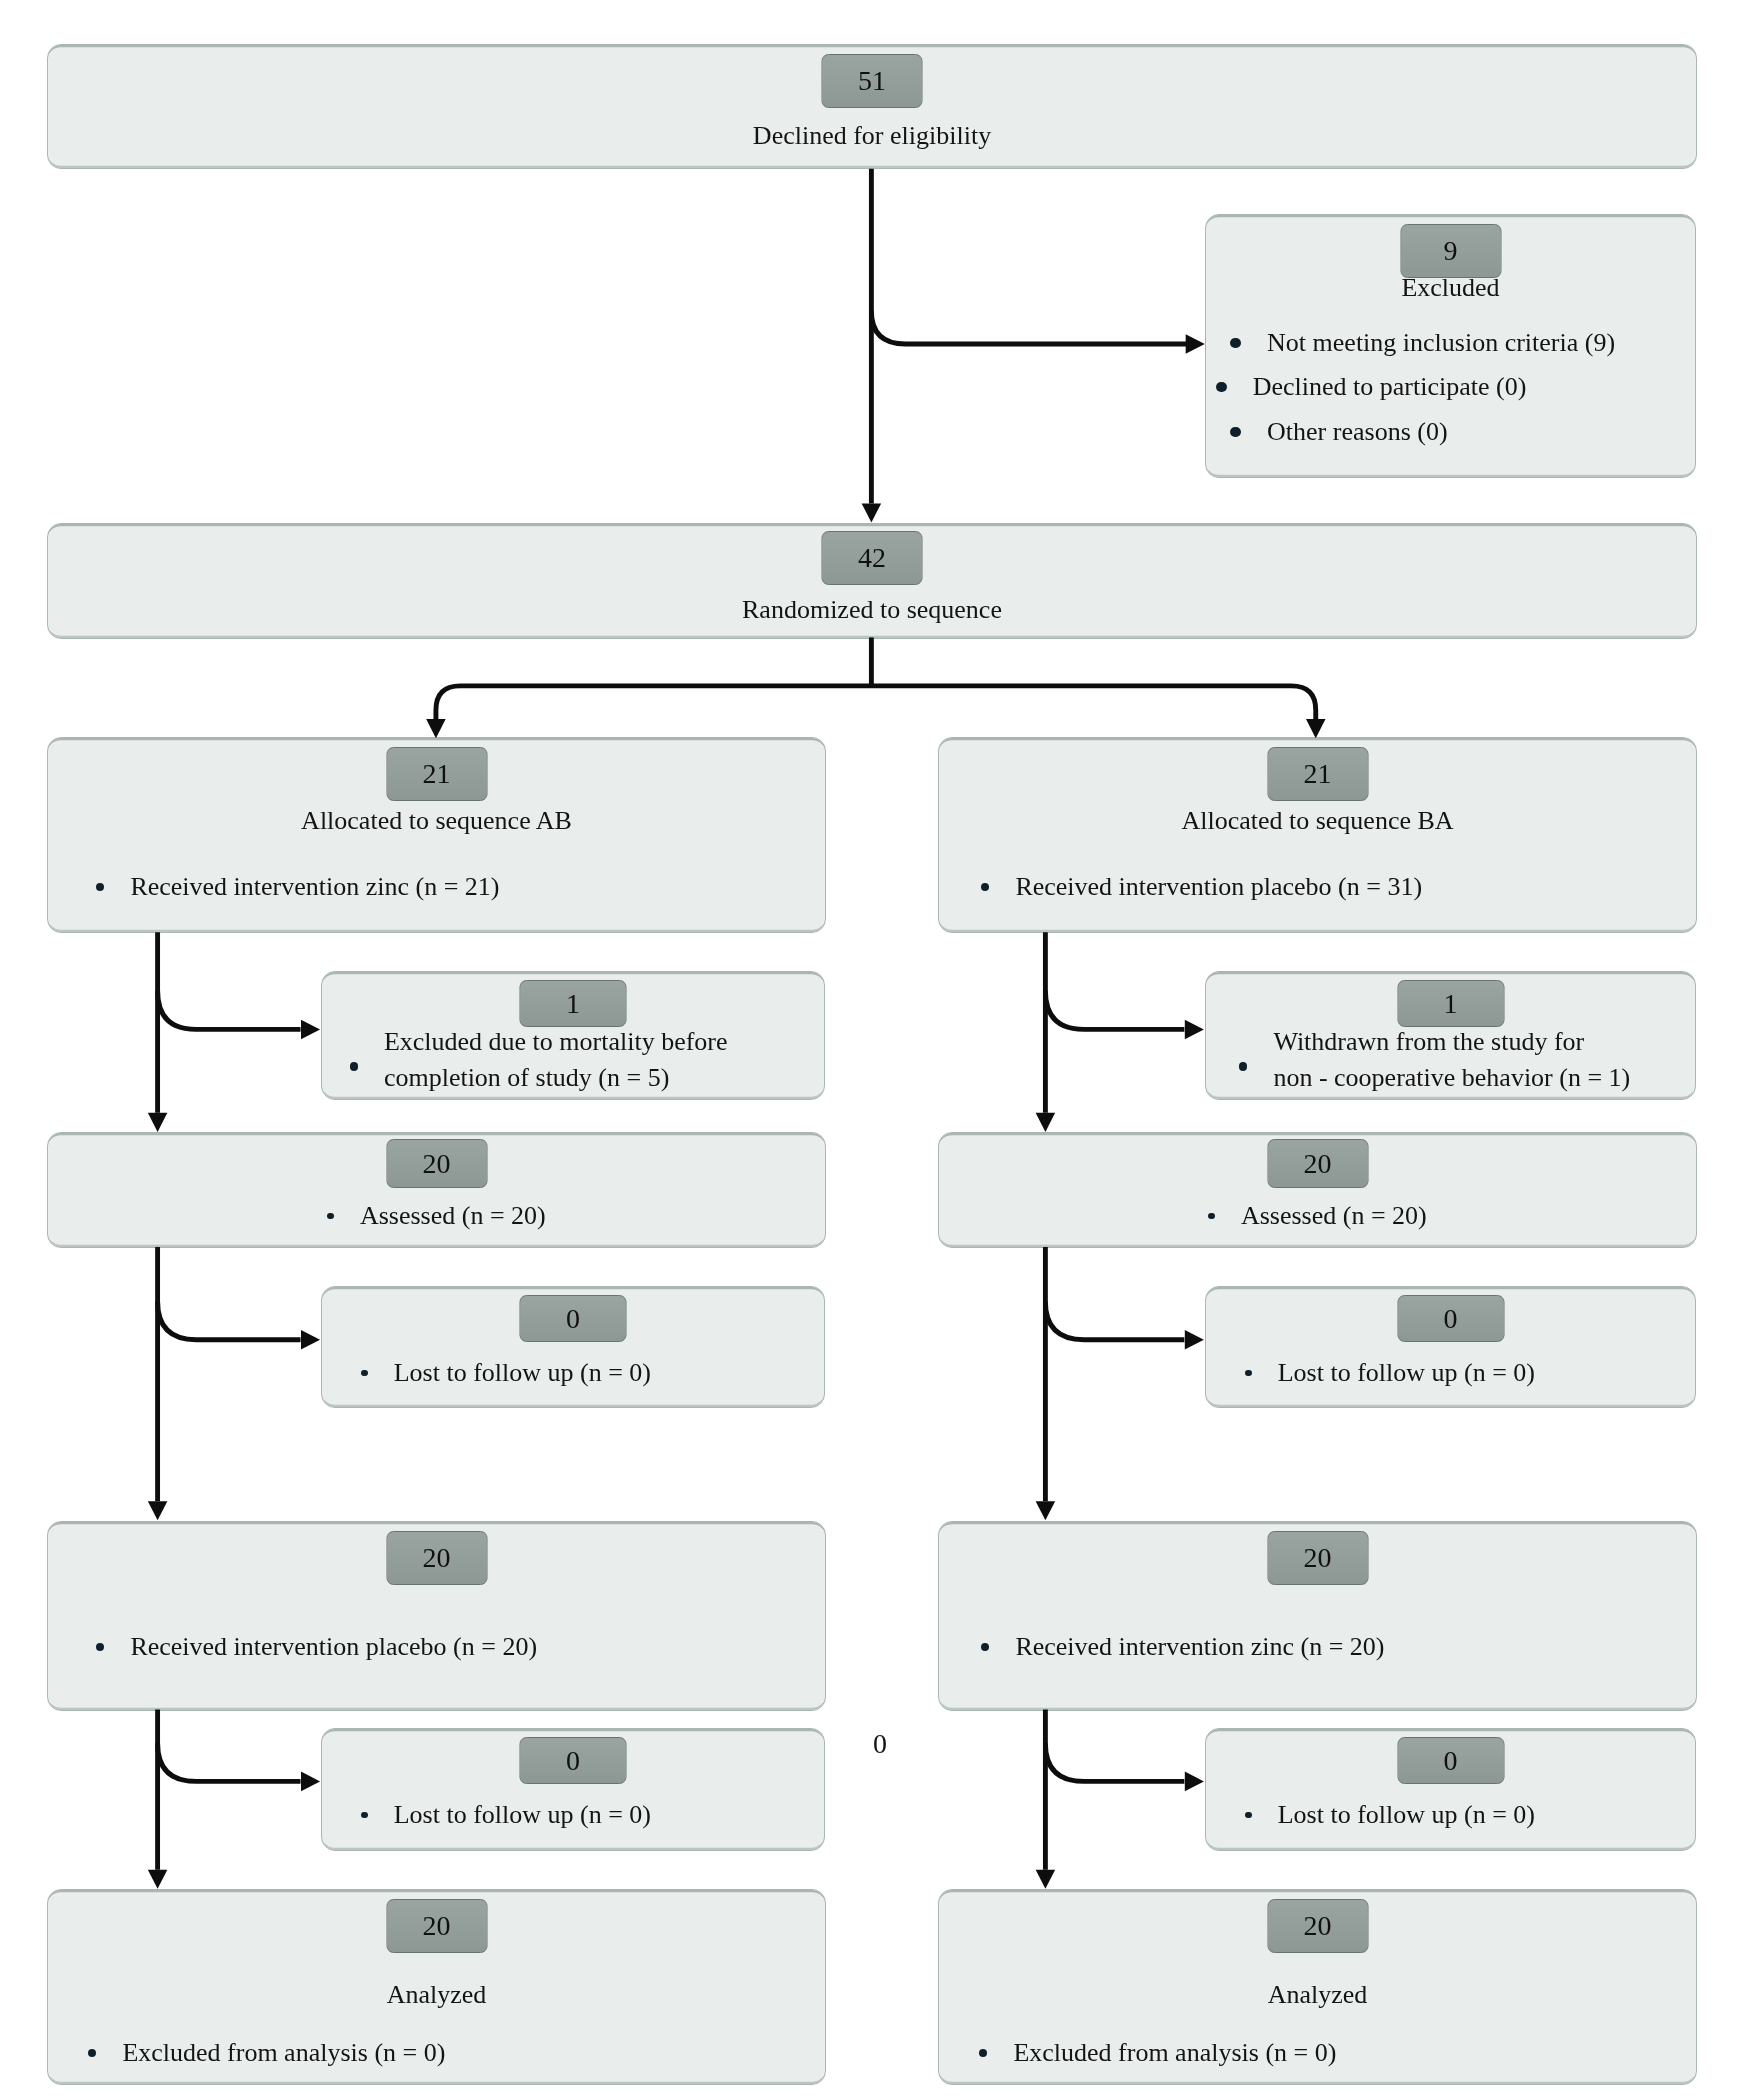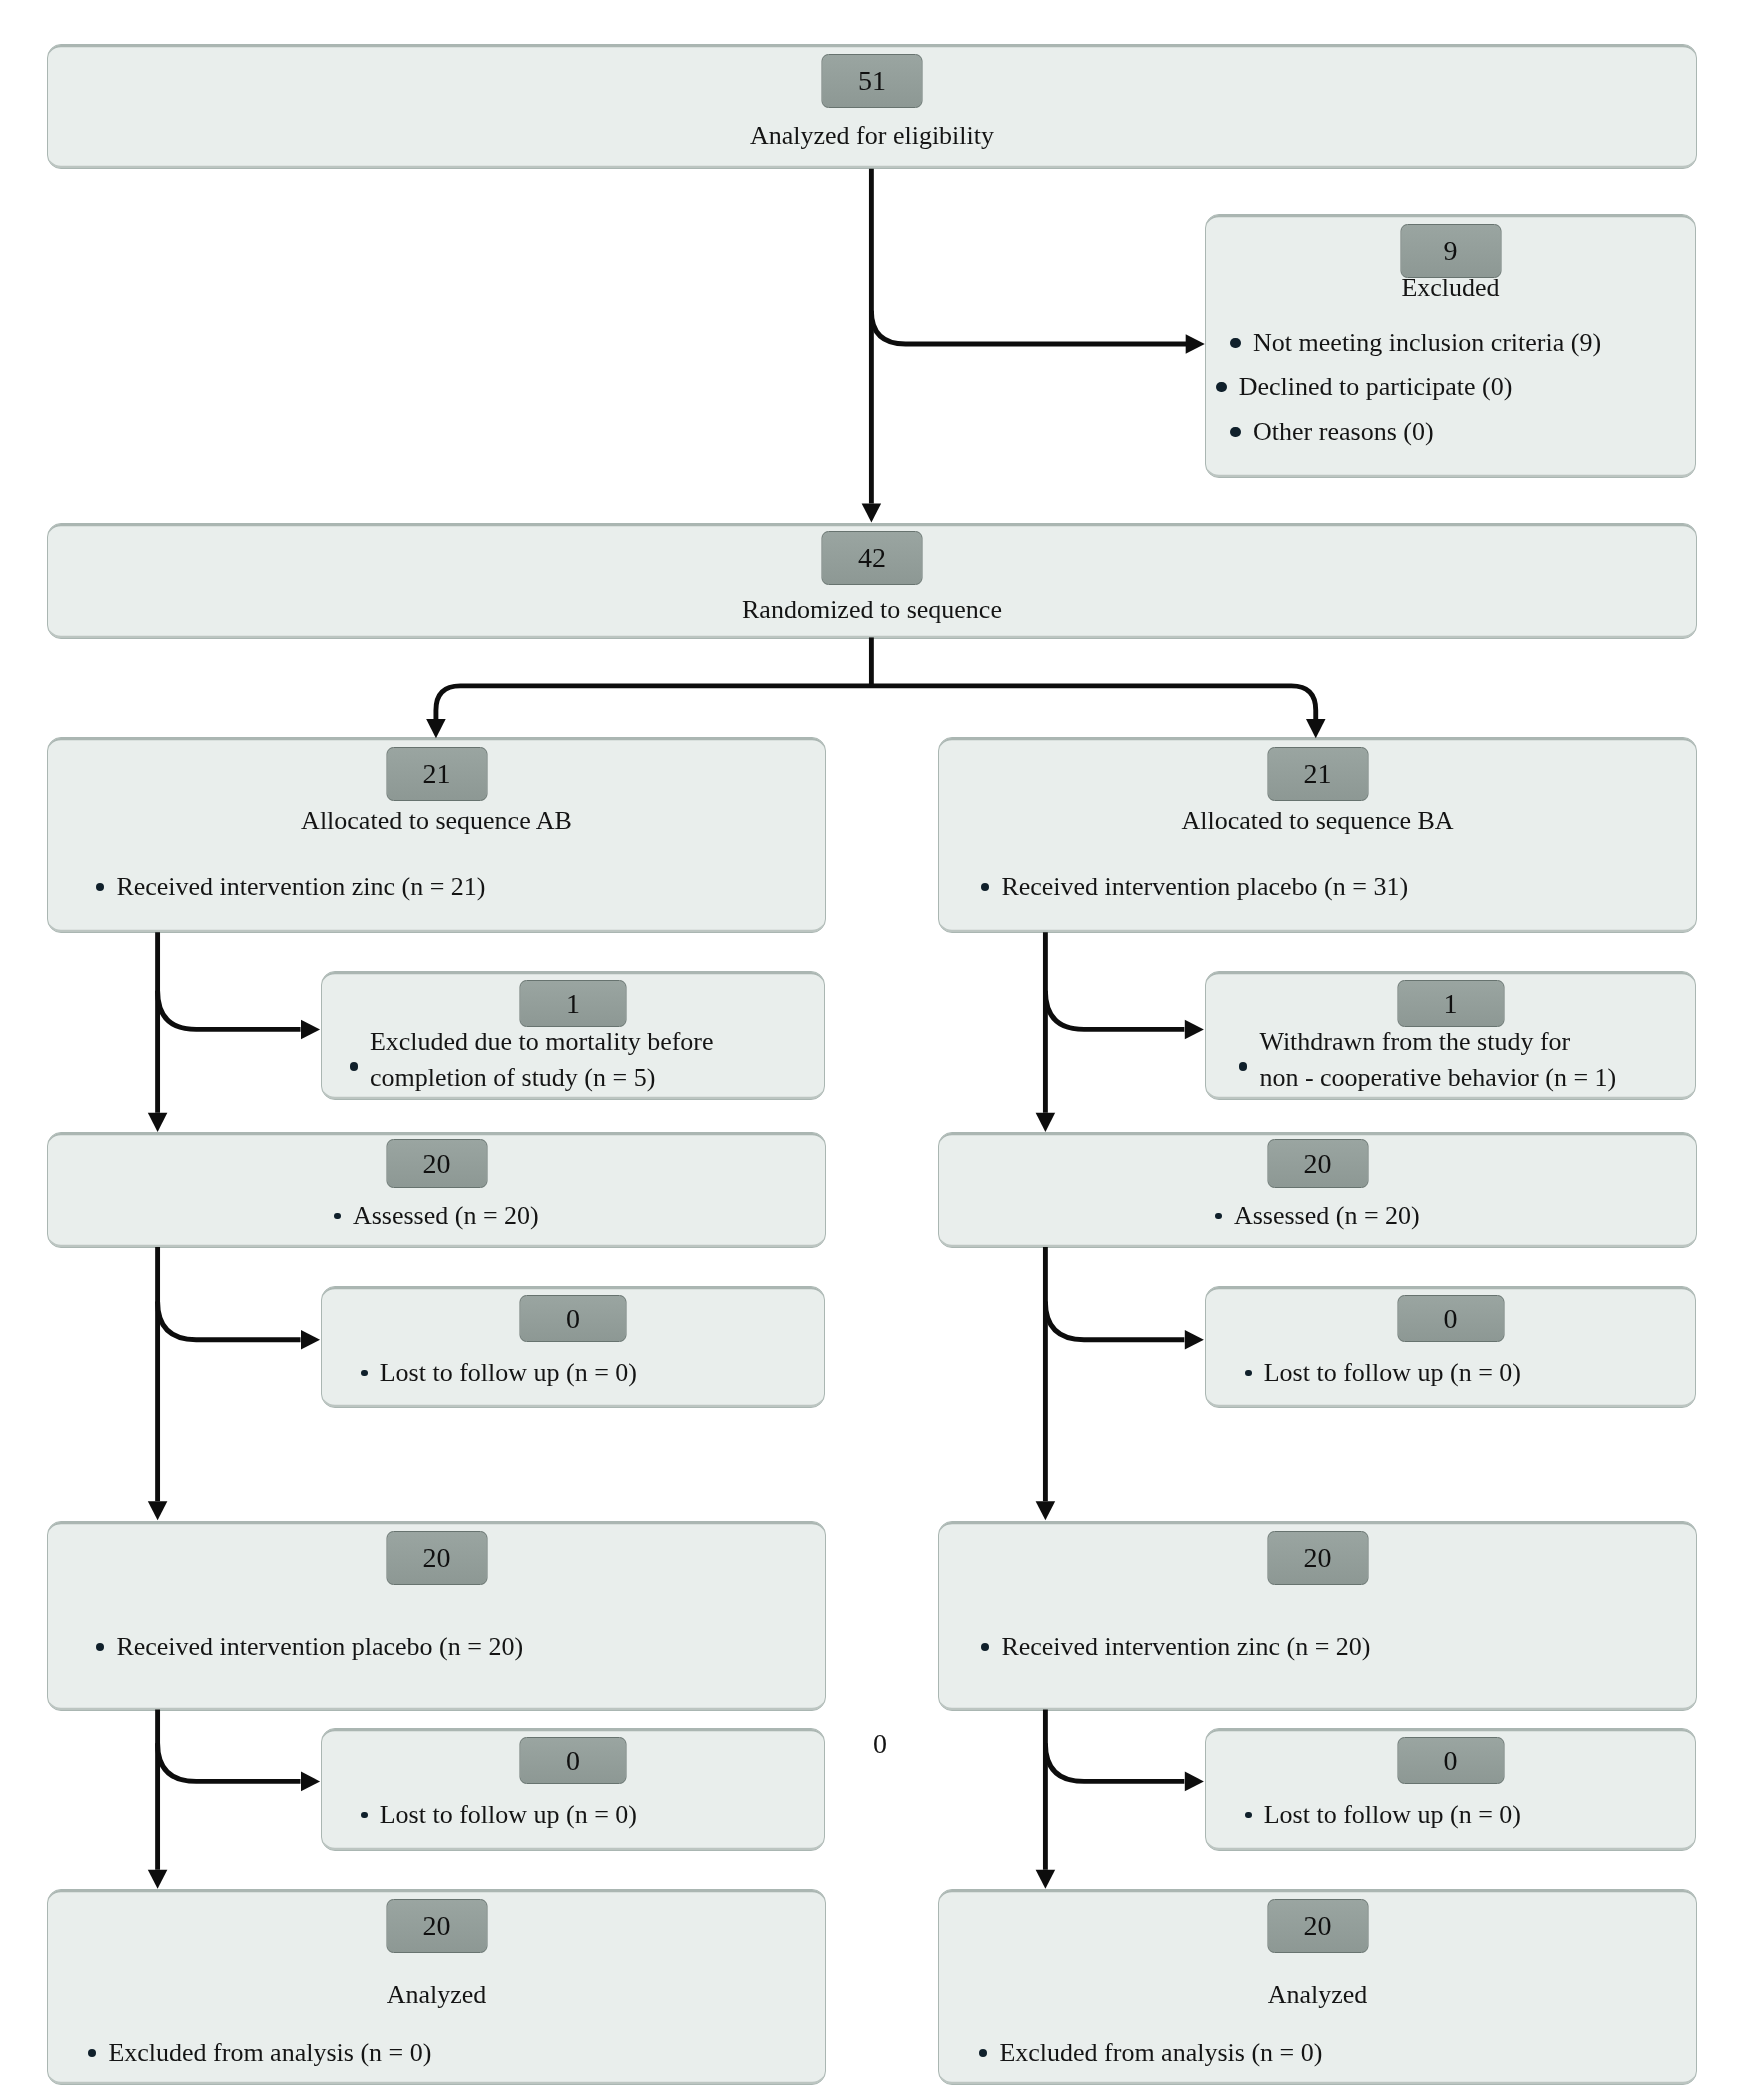--- a/index.html
+++ b/index.html
@@ -46,21 +46,21 @@
     font-size:28px;color:#101010;
   }
   .badge.sm{height:47px;min-width:107px;}
   .clabel{
     position:absolute;left:0;right:0;
     text-align:center;
     font-size:26px;line-height:31px;
   }
   .bullet{
     position:absolute;
-    display:flex;align-items:center;gap:12px;
+    display:flex;align-items:center;gap:26px;
     font-size:26px;line-height:32px;white-space:nowrap;
   }
   .bullet.top{align-items:center;}
   .bullet.centered{left:0;right:0;justify-content:center;}
   .dot{width:6.7px;height:6.7px;border-radius:50%;background:#10202b;flex:none;}
   .dot.big{width:10.7px;height:10.7px;}
   .dot.med{width:8.4px;height:8.4px;}
   .bullet.top .dot{margin-top:13.3px;}
   .lines div{line-height:36px;}
   .stray-zero{
@@ -108,21 +108,21 @@
     <path d="M2355 2932 Q2355 3018 2442 3018 L2668 3018"></path>
     <polygon points="2712,3018 2669,2996 2669,3040"></polygon>
     <path d="M2355 3851 L2355 4212"></path>
     <polygon points="2355,4255 2333,4212 2377,4212"></polygon>
     <path d="M2355 3927 Q2355 4013 2442 4013 L2668 4013"></path>
     <polygon points="2712,4013 2669,3991 2669,4035"></polygon>
   </svg>
 
   <div class="box" style="left:47px;top:44px;width:1648px;height:123px">
     <div class="badge">51</div>
-    <div class="clabel" style="top:75px">Analyzed for eligibility</div>
+    <div class="clabel" style="top:75px">Declined for eligibility</div>
   </div>
 
   <div class="box" style="left:1205px;top:214px;width:489px;height:262px">
     <div class="badge">9</div>
     <div class="clabel" style="top:57px">Excluded</div>
     <div class="bullet" style="left:24.4px;top:112px">
       <span class="dot big"></span>
       <span>Not meeting inclusion criteria (9)</span>
     </div>
     <div class="bullet" style="left:10px;top:156px">

